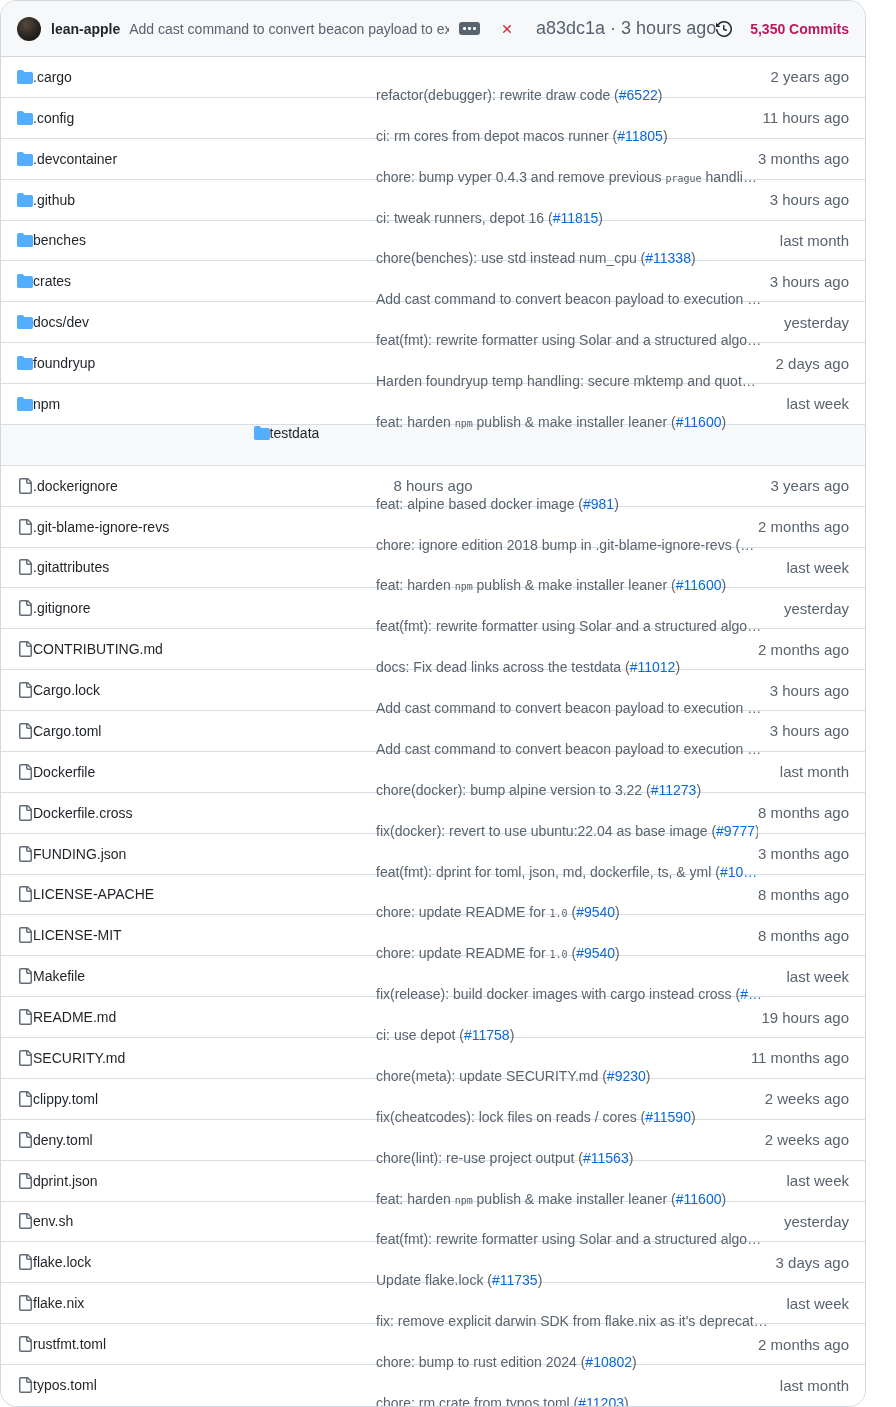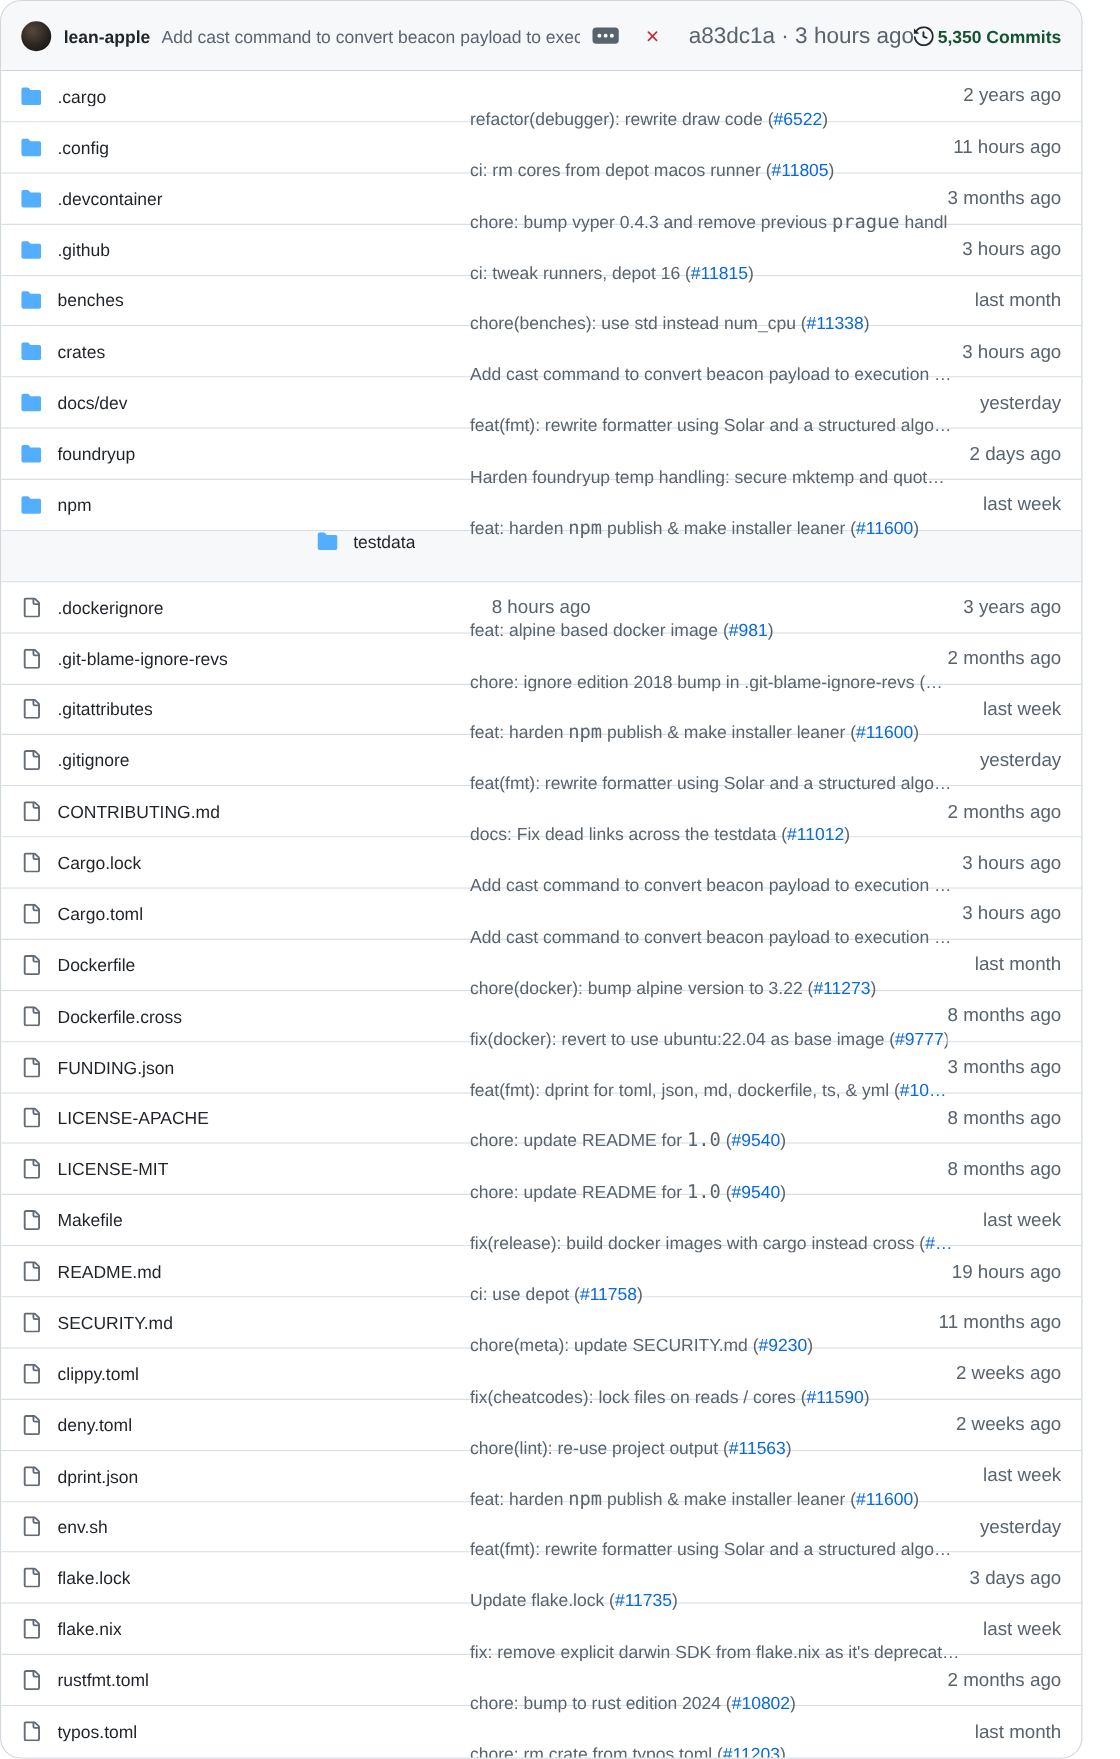--- a/index.html
+++ b/index.html
@@ -38,54 +38,54 @@
     background:#59636e; border:none; border-radius:3px;
     width:21px; height:13px;
     display:flex; align-items:center; justify-content:center; gap:2.5px;
     margin-left:10px; cursor:pointer; flex-shrink:0; padding:0;
   }
   .ellipsis-btn .dot { width:2.5px; height:2.5px; background:#ffffff; border-radius:50%; }
   .x-wrap { margin-left:20px; display:flex; align-items:center; cursor:pointer; color:#d1242f; flex-shrink:0; }
   .sha-time { color:#59636e; margin-left:22px; white-space:nowrap; font-size:18px; }
   .sha-time .sha { cursor:pointer; }
   .commits {
-    margin-left:auto; display:flex; align-items:flex-start; gap:3px;
-    font-weight:600; white-space:nowrap; color:#14532d; cursor:pointer;
+    margin-left:auto; display:flex; align-items:flex-start; gap:18px;
+    font-weight:600; white-space:nowrap; color:#be185d; cursor:pointer;
   }
   .commits svg { color:#24292f; }
 
   
   .row {
     display:flex; align-items:center;
     height:40.88px;
     border-bottom:1px solid #d8dee4;
     padding:0 16px;
     font-size:14px;
     background:#fff;
   }
   .row:last-child { border-bottom:none; }
   .row.highlighted { background:#f6f8fa;flex-direction:column; }
 
-  .cell-name { width:359px; flex-shrink:0; display:flex; align-items:center; gap:13px; min-width:0; }
+  .cell-name { width:359px; flex-shrink:0; display:flex; align-items:center; min-width:0; }
   .icon-host { width:16px; height:16px; display:flex; flex-shrink:0; }
   .icon-folder { color:#54aeff; }
   .icon-file { color:#636c76; }
   .file-name { color:#1f2328; cursor:pointer; white-space:nowrap; overflow:hidden; }
 
   .cell-msg {
     flex:1; min-width:0;
     color:#59636e;
     white-space:nowrap; overflow:hidden;
     padding-right:24px;
     margin-top:36px;
   }
   .seg-plain { color:#59636e; }
   .seg-link { color:#0969da; cursor:pointer; text-decoration:none; }
   .seg-hoverlink { color:#0969da; cursor:pointer; text-decoration:underline; }
-  .seg-code { font-family:"DejaVu Sans Mono", monospace; font-size:15px; color:#59636e; }
+  .seg-code { font-family:"DejaVu Sans Mono", monospace; font-size:10px; color:#59636e; }
 
   .cell-time { color:#59636e; white-space:nowrap; text-align:right; flex-shrink:0; font-size:15px; }
 </style>
 </head>
 <body>
 
 <div class="box">
 
   <div class="header">
     <span class="avatar"></span>

